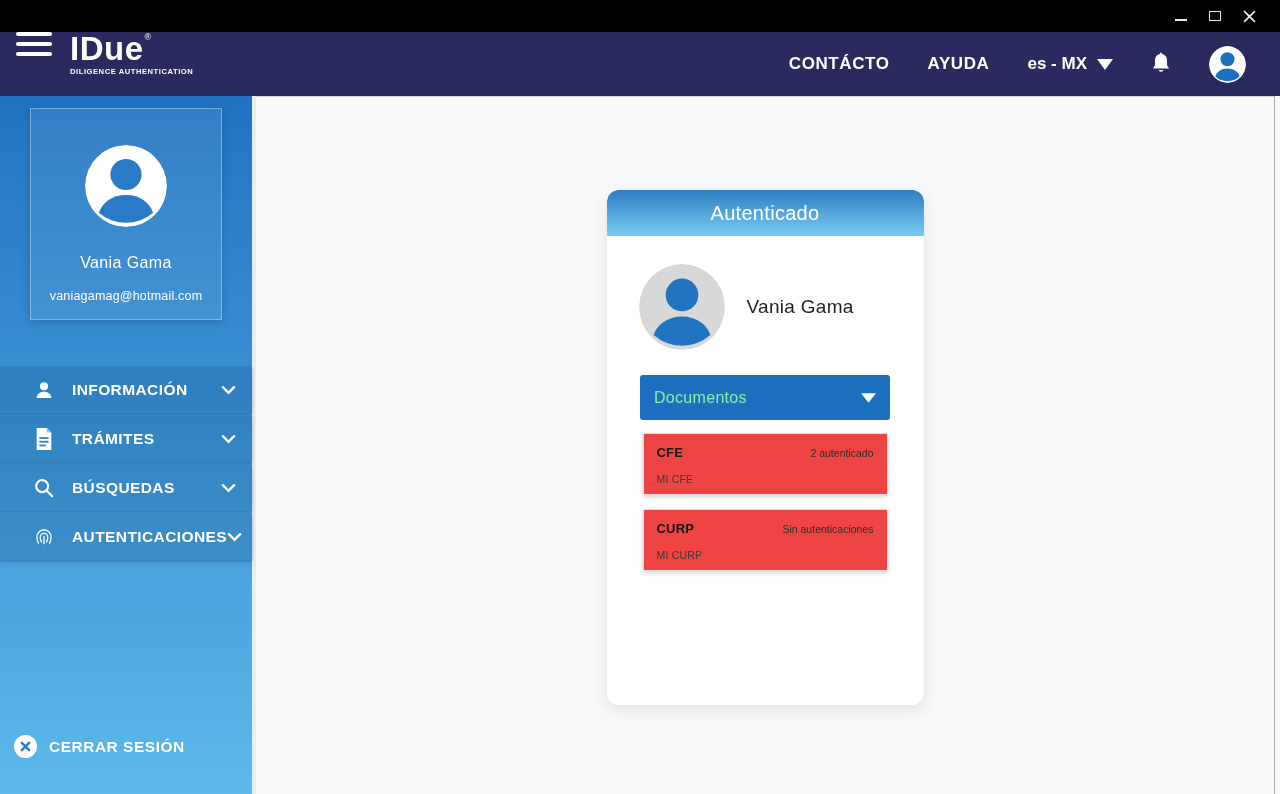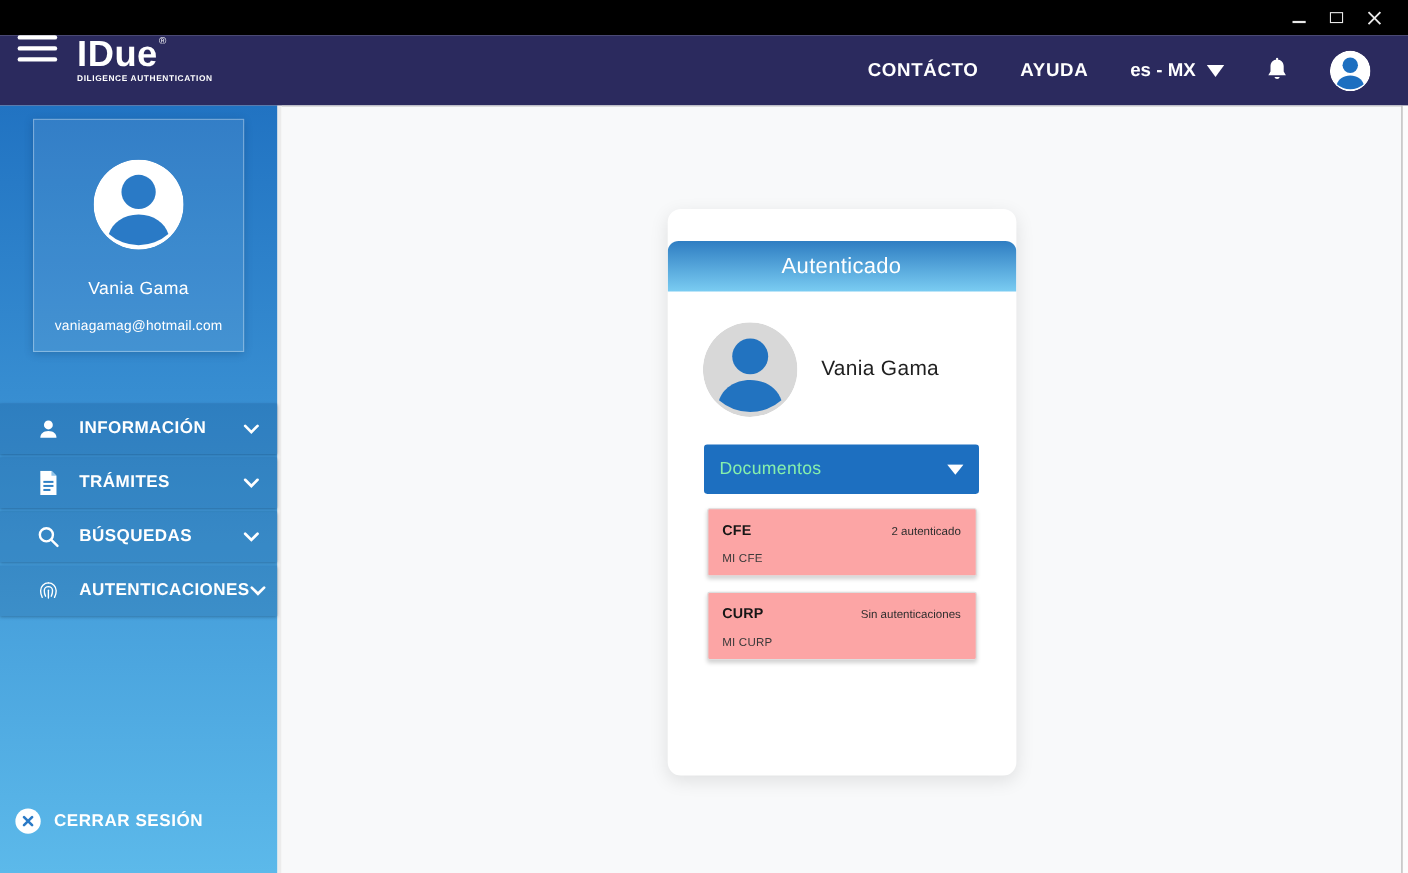--- a/index.html
+++ b/index.html
@@ -55,31 +55,31 @@
 
   .logout{position:absolute;left:14px;bottom:36px;display:flex;align-items:center;cursor:pointer;}
   .logout-icon{width:23px;height:23px;border-radius:50%;background:#fff;display:flex;align-items:center;justify-content:center;}
   .logout-label{font-size:15.5px;font-weight:bold;letter-spacing:.5px;margin-left:12px;}
 
   
   .auth-card{width:317px;height:515px;margin:93px auto 0;background:#fff;border-radius:12px;
     box-shadow:0 5px 16px rgba(0,0,0,.10);overflow:hidden;}
   .auth-head{height:46px;background:linear-gradient(180deg,var(--cardHeadTop) 0%,var(--cardHeadBottom) 100%);
     border-radius:10px 10px 0 0;display:flex;align-items:center;justify-content:center;
-    color:#fff;font-size:20px;letter-spacing:.3px;margin-top:29px;}
+    color:#fff;font-size:20px;letter-spacing:.3px;}
   .auth-body{padding:0 32px;}
   .user-row{display:flex;align-items:center;margin-top:28px;}
   .avatar-md{width:86px;height:86px;border-radius:50%;overflow:hidden;flex-shrink:0;display:flex;}
   .user-name{font-size:19px;color:var(--textDark);margin-left:22px;letter-spacing:.3px;}
 
   .docs-btn{width:250px;height:45px;margin:25px auto 0;background:var(--accent);border:none;border-radius:3px;
     color:#86efac;font-size:16px;display:flex;align-items:center;padding:0 14px;cursor:pointer;letter-spacing:.3px;}
   .docs-btn .tri{margin-left:auto;display:flex;}
 
-  .doc-card{width:245px;margin:13px auto 0;background:#fca5a5;border:1px solid var(--docBorder);border-radius:2px;
+  .doc-card{width:245px;margin:13px auto 0;background:#ef4444;border:1px solid var(--docBorder);border-radius:2px;
     box-shadow:0 2px 4px rgba(0,0,0,.18);padding:11px 13px 9px;cursor:pointer;}
   .doc-card + .doc-card{margin-top:14px;}
   .doc-row1{display:flex;align-items:baseline;justify-content:space-between;}
   .doc-code{font-size:13px;font-weight:bold;color:#161616;letter-spacing:.2px;}
   .doc-status{font-size:10.5px;color:#2e2e2e;}
   .doc-name{font-size:10.5px;color:#3a3a3a;margin-top:13px;letter-spacing:.2px;}
 </style>
 </head>
 <body>
 

